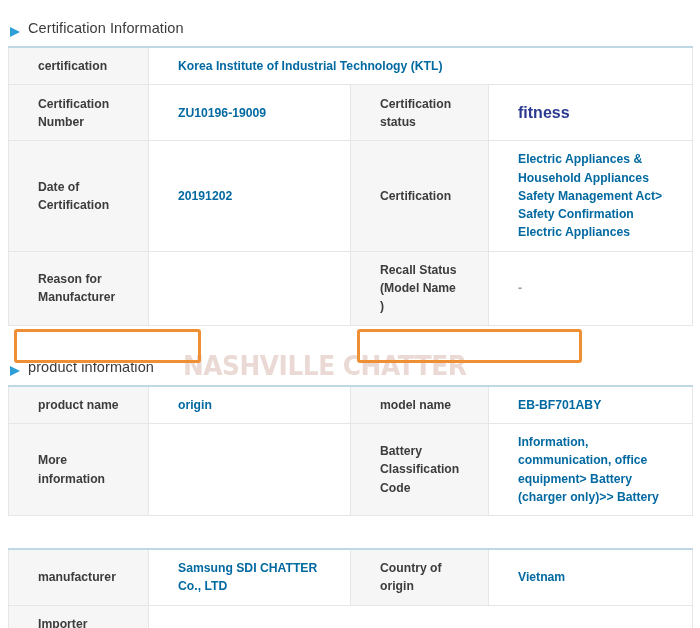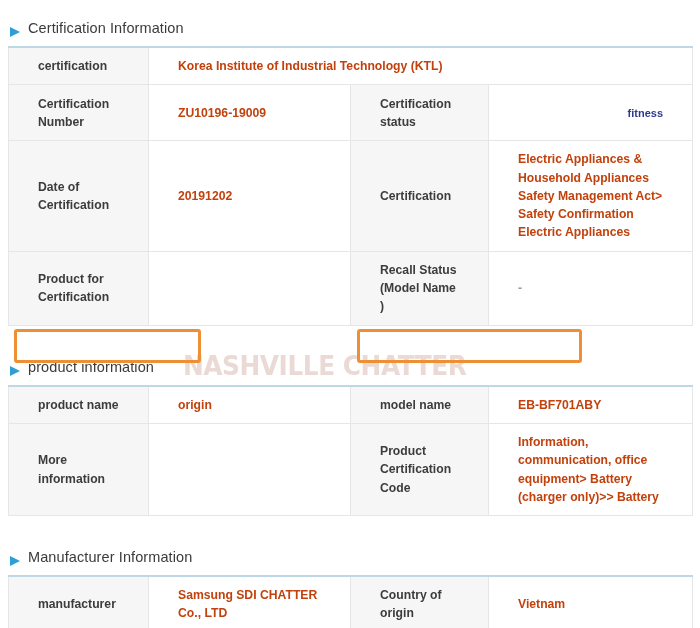--- a/index.html
+++ b/index.html
@@ -60,27 +60,27 @@
     line-height: 1.5;
     font-weight: bold;
   }
   td.lbl {
     background: #f6f6f6;
     color: #3c3c3c;
     font-size: 12.4px;
   }
   td.val {
     background: #ffffff;
-    color: #c2410c;
+    color: #0369a1;
     font-size: 11.6px;
   }
   td.val.blue {
     color: #2b3a8f;
-    text-align: right;
-    font-size: 11px;
+    text-align: left;
+    font-size: 16px;
   }
   td.val.dash {
     color: #9a9a9a;
   }
 
   
   .hl-box {
     position: absolute;
     border: 3px solid #ef8f33;
     border-radius: 3px;
@@ -143,21 +143,21 @@
           <td class="lbl">Certification status</td>
           <td class="val blue">fitness</td>
         </tr>
         <tr style="height:86px">
           <td class="lbl">Date of Certification</td>
           <td class="val">20191202</td>
           <td class="lbl">Certification</td>
           <td class="val">Electric Appliances &amp; Household Appliances Safety Management Act&gt; Safety Confirmation Electric Appliances</td>
         </tr>
         <tr style="height:56px">
-          <td class="lbl">Product for Certification</td>
+          <td class="lbl">Reason for Manufacturer</td>
           <td class="val"></td>
           <td class="lbl">Recall Status (Model Name )</td>
           <td class="val dash">-</td>
         </tr>
       </tbody>
     </table>
   </div>
 
   <div class="spacer-md"></div>
   <div class="section-head">
@@ -177,32 +177,28 @@
       <tbody>
         <tr style="height:32px">
           <td class="lbl">product name</td>
           <td class="val">origin</td>
           <td class="lbl">model name</td>
           <td class="val">EB-BF701ABY</td>
         </tr>
         <tr style="height:76px">
           <td class="lbl">More information</td>
           <td class="val"></td>
-          <td class="lbl">Product Certification Code</td>
+          <td class="lbl">Battery Classification Code</td>
           <td class="val">Information, communication, office equipment&gt; Battery (charger only)&gt;&gt; Battery</td>
         </tr>
       </tbody>
     </table>
   </div>
 
   <div class="spacer-md"></div>
-  <div class="section-head">
-    <span class="flag-icon"></span>
-    <span>Manufacturer Information</span>
-  </div>
   <div class="spacer-sm"></div>
 
   <div class="tbl-wrap">
     <table class="ktl">
       <colgroup>
         <col style="width:140px">
         <col style="width:202px">
         <col style="width:138px">
         <col style="width:204px">
       </colgroup>

